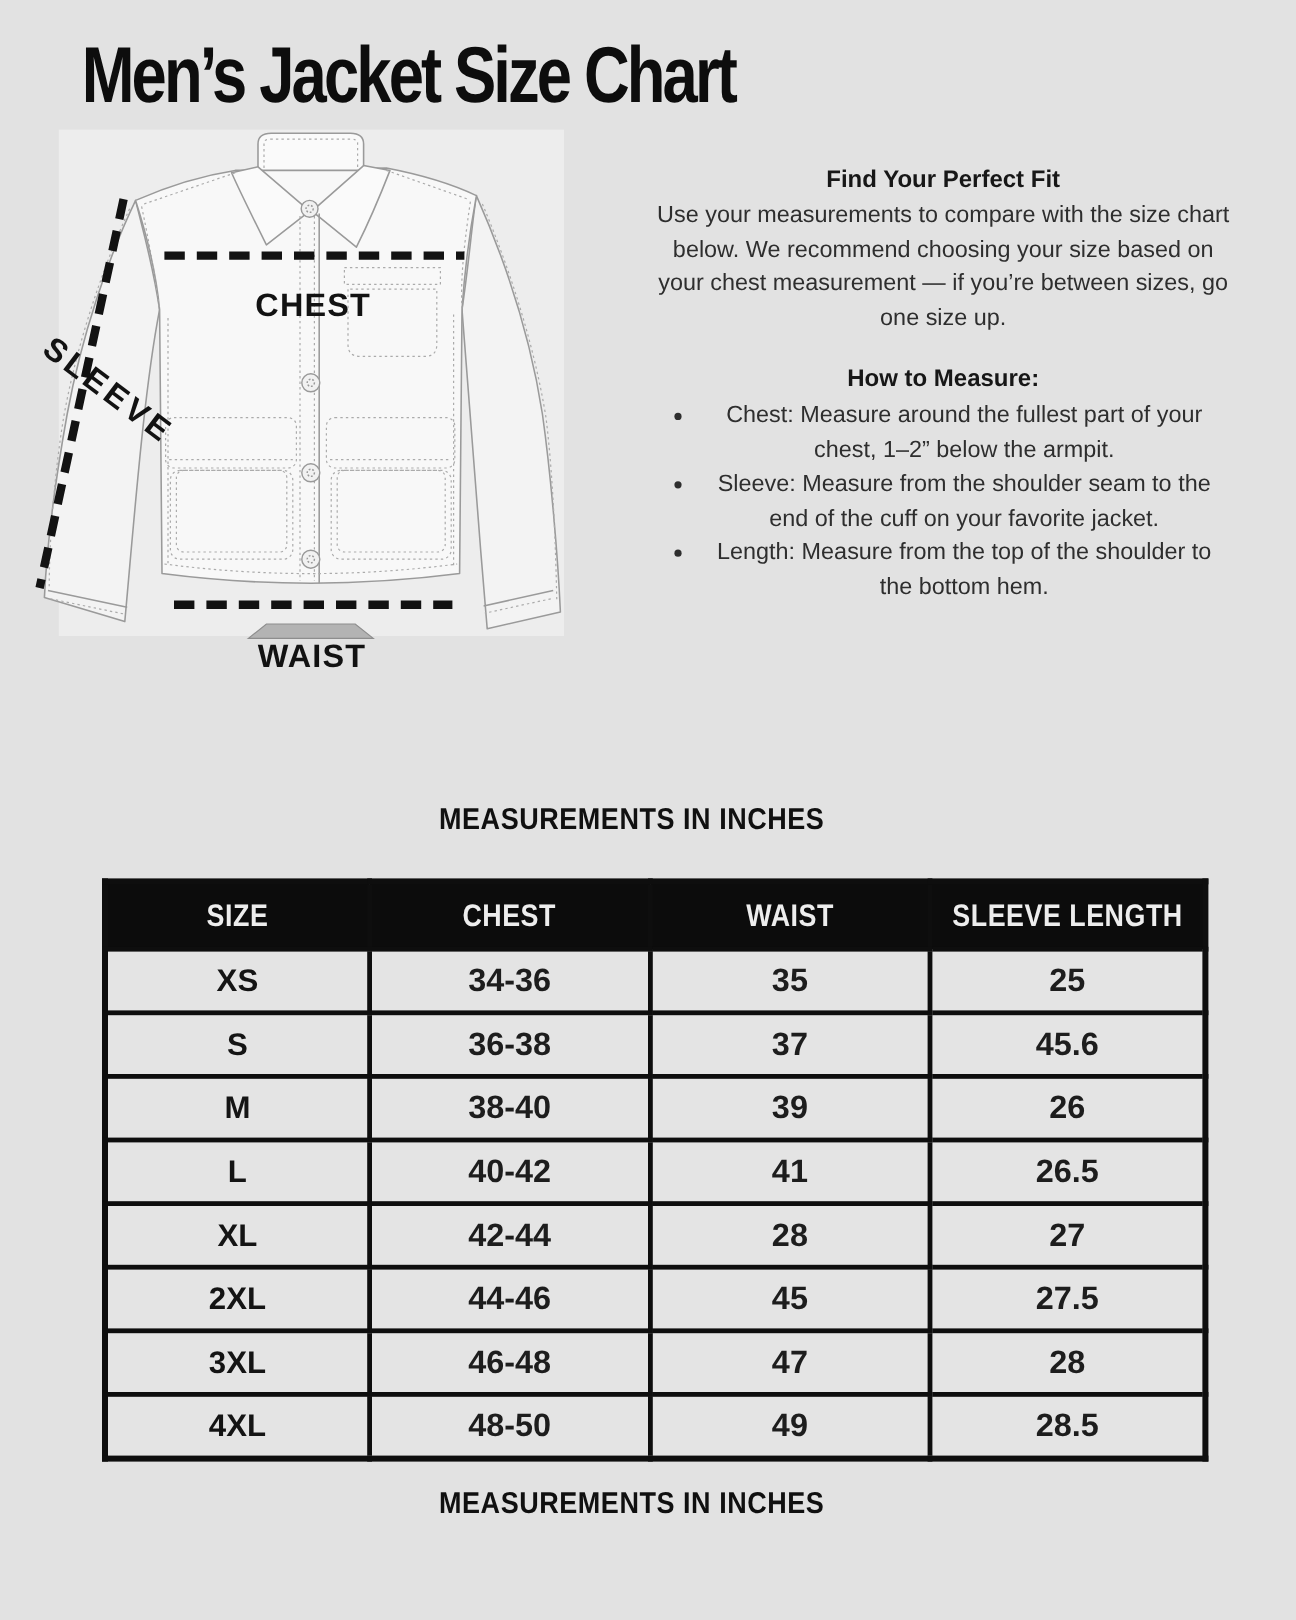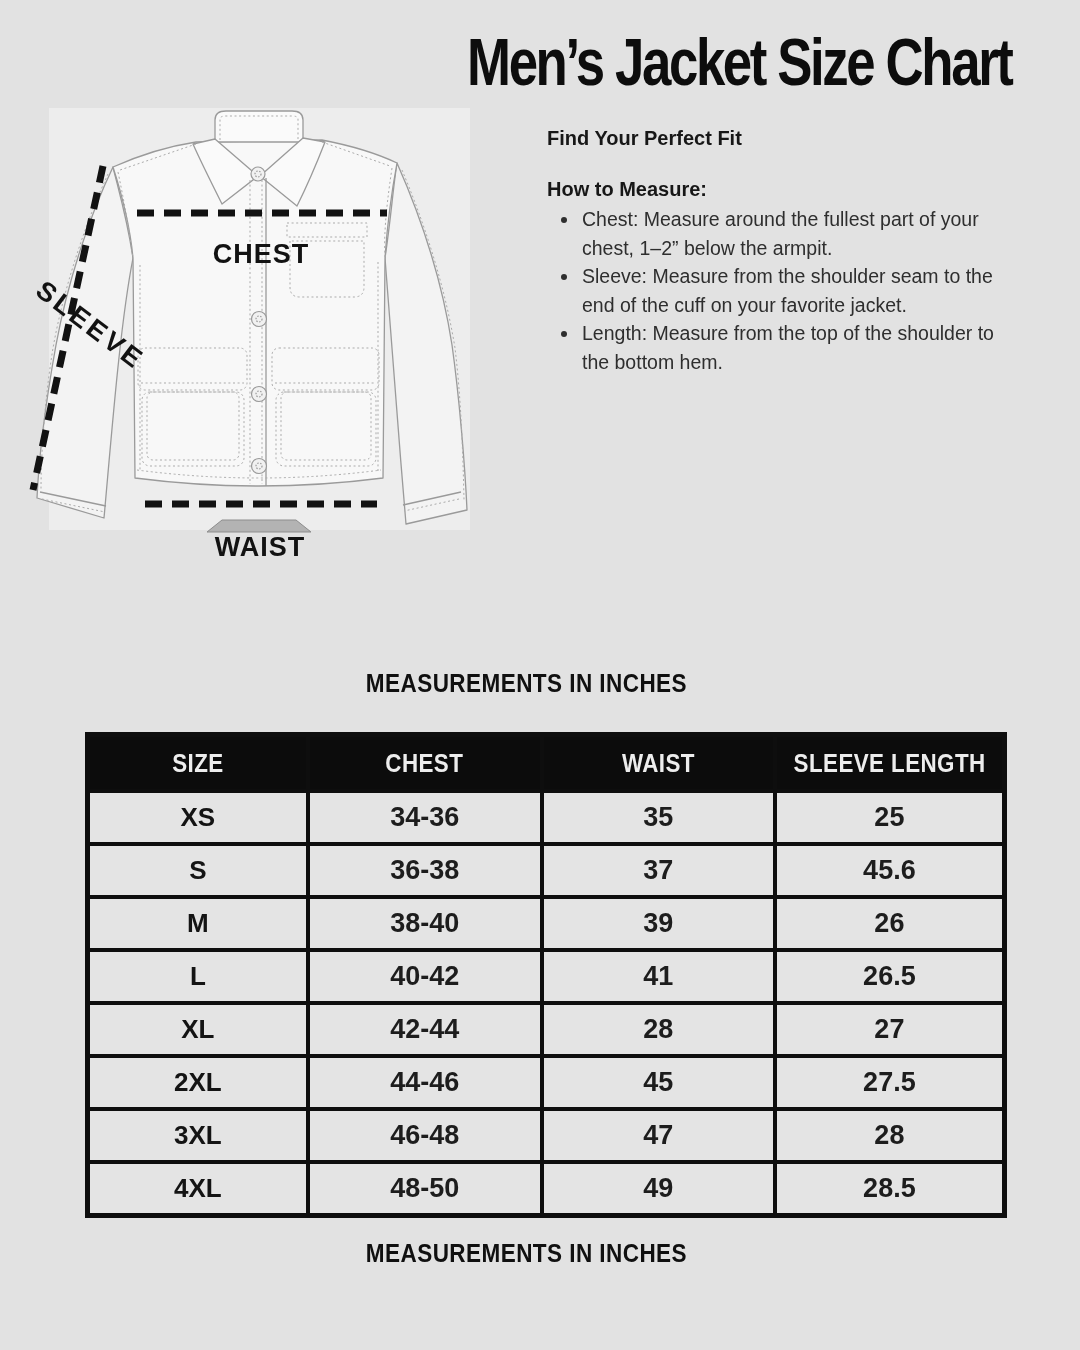--- a/index.html
+++ b/index.html
@@ -5,31 +5,31 @@
   html,body { margin:0; padding:0; }
   body {
     width:1080px; height:1350px;
     background:#e2e2e2;
     font-family:"Liberation Sans", sans-serif;
     position:relative; overflow:hidden;
     color:#1c1c1c;
   }
   .title {
     position:absolute; top:24px; left:0; width:1080px;
-    text-align:right; white-space:nowrap;
+    text-align:left; white-space:nowrap;
   }
   .title-inner {
     display:inline-block;
     font-size:66px; font-weight:bold; letter-spacing:-3px;
     color:#0d0d0d;
     transform:scaleX(0.8); transform-origin:center;
   }
   .diagram { position:absolute; left:0; top:100px; }
 
-  .info { position:absolute; left:547px; top:124px; width:478px; color:#2e2e2e; }
+  .info { position:absolute; left:547px; top:136px; width:478px; color:#2e2e2e;text-align:center; }
   .info h3 { margin:0; font-size:20px; line-height:28px; font-weight:bold; color:#171717; }
   .fit-text { margin:1px 0 0; font-size:19.5px; line-height:28.5px; }
   .measure-block { margin-top:23px; }
   .info ul { margin:2px 0 0; padding-left:33px; font-size:19.5px; line-height:28.5px; }
   .info li { padding-left:2px; }
 
   .sec-heading {
     position:absolute; left:16px; width:1020px; text-align:center;
     font-size:25px; font-weight:bold; color:#101010; line-height:26px;
     white-space:nowrap;
@@ -136,20 +136,21 @@
 
   <g font-family="Liberation Sans, sans-serif" font-weight="bold" font-size="27" fill="#121212">
     <text x="261" y="163" text-anchor="middle" letter-spacing="1">CHEST</text>
     <text x="260" y="456" text-anchor="middle" letter-spacing="1">WAIST</text>
     <text x="34" y="194" letter-spacing="3.5" transform="rotate(37 34 194)">SLEEVE</text>
   </g>
 </svg>
 
 <div class="info">
   <h3>Find Your Perfect Fit</h3>
+  <p class="fit-text">Use your measurements to compare with the size chart below. We recommend choosing your size based on your chest measurement — if you’re between sizes, go one size up.</p>
   <div class="measure-block">
     <h3>How to Measure:</h3>
     <ul>
       <li>Chest: Measure around the fullest part of your chest, 1–2” below the armpit.</li>
       <li>Sleeve: Measure from the shoulder seam to the end of the cuff on your favorite jacket.</li>
       <li>Length: Measure from the top of the shoulder to the bottom hem.</li>
     </ul>
   </div>
 </div>
 

